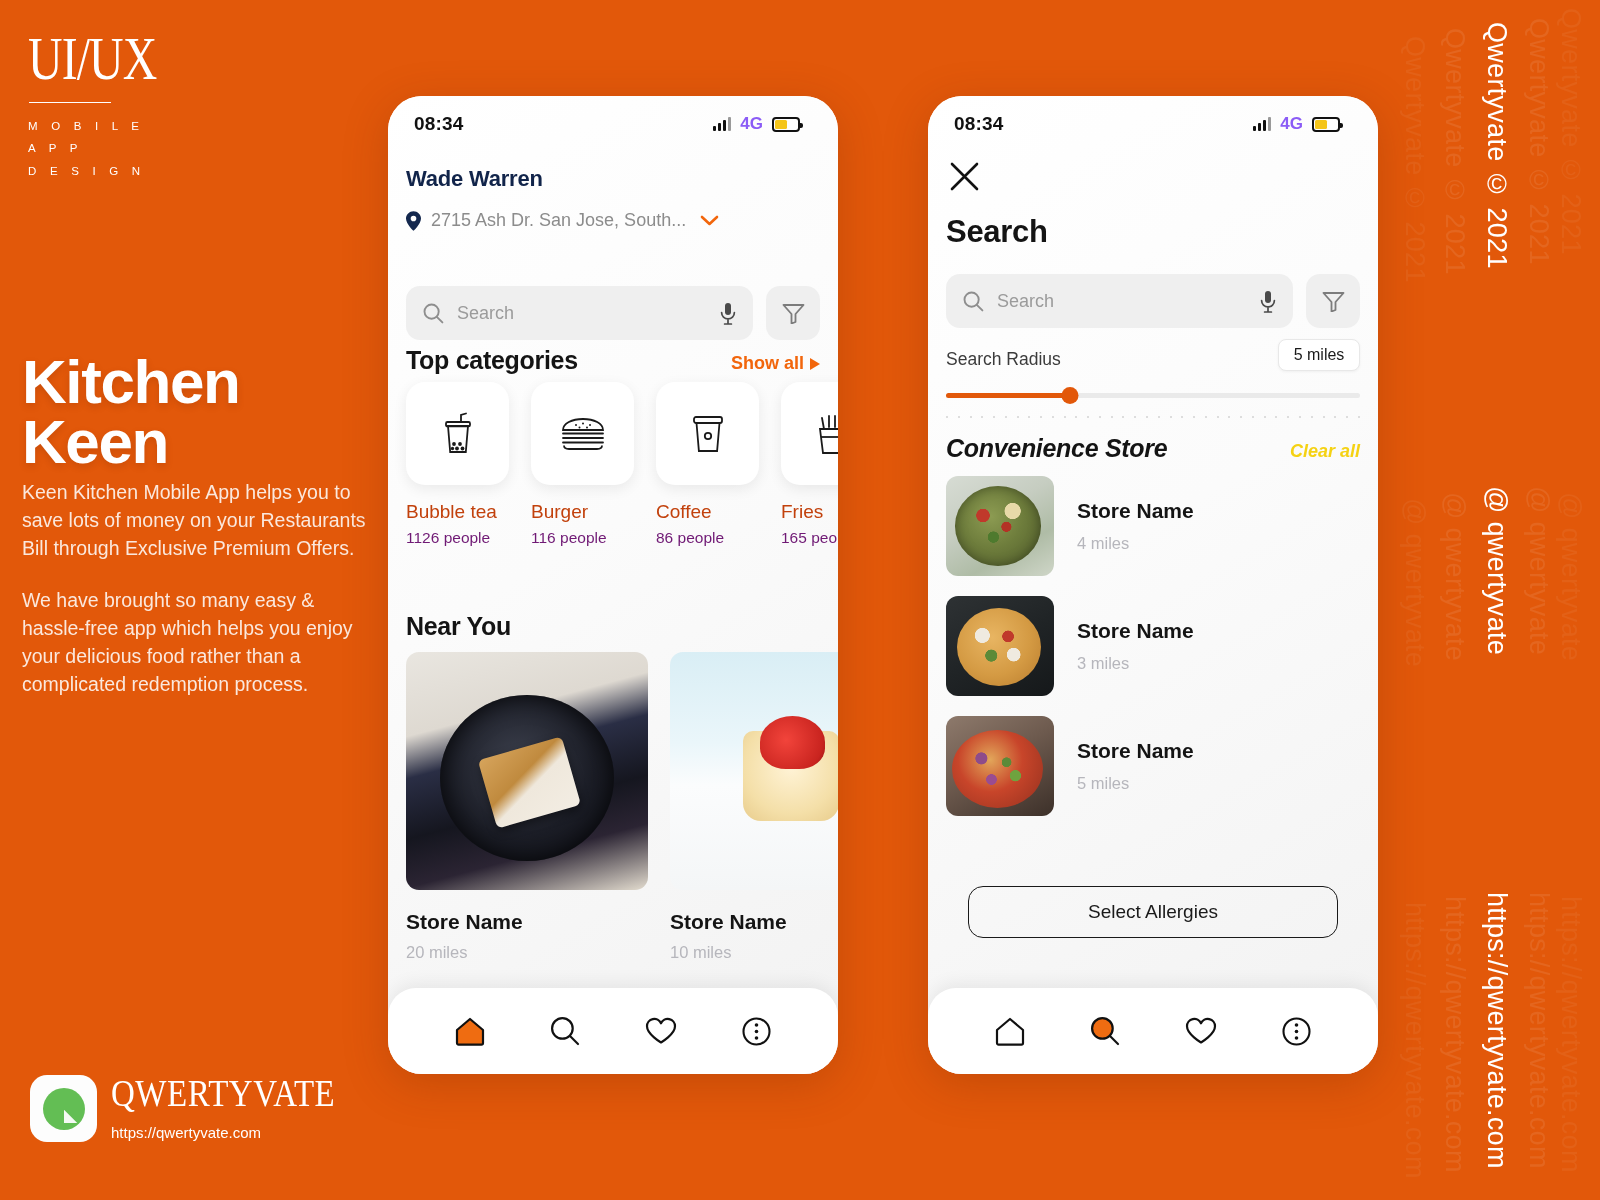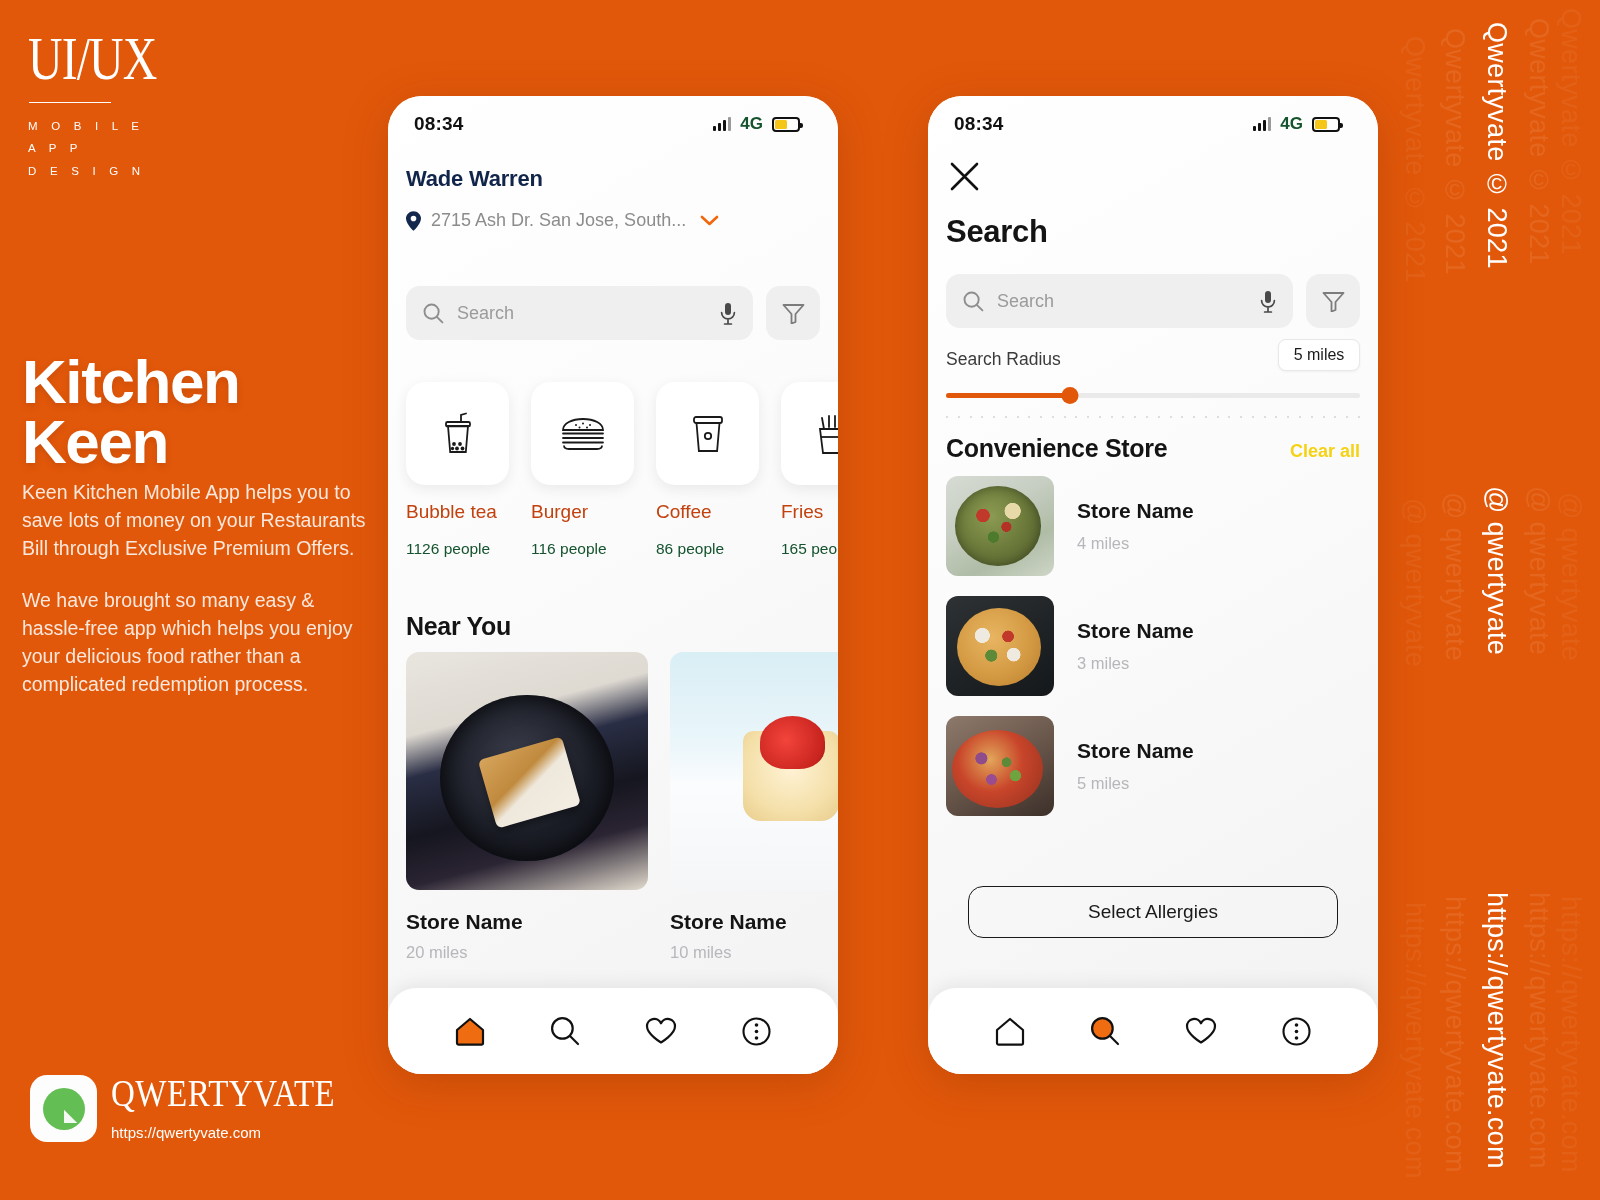--- a/index.html
+++ b/index.html
@@ -157,21 +157,21 @@
     padding: 0 26px;
   }
   .sb-time { font-size: 19px; font-weight: 700; color: #111; letter-spacing: 0.2px; }
   .sb-right { display: flex; align-items: center; gap: 9px; }
   .sb-bars { display: flex; align-items: flex-end; gap: 2px; height: 14px; }
   .sb-bars i { display:block; width: 3px; background: #111; border-radius: 1px; }
   .sb-bars i:nth-child(1){height:5px}
   .sb-bars i:nth-child(2){height:8px}
   .sb-bars i:nth-child(3){height:11px}
   .sb-bars i:nth-child(4){height:14px; background:#9a9a9a}
-  .sb-net { font-size: 17px; font-weight: 700; color: #14532d; }
+  .sb-net { font-size: 17px; font-weight: 700; color: #8b5cf6; }
   .sb-batt {
     width: 28px; height: 15px;
     border: 2px solid #111;
     border-radius: 4px;
     position: relative;
     padding: 1px;
   }
   .sb-batt::after {
     content:""; position:absolute; right:-5px; top:4px;
     width:3px; height:5px; background:#111; border-radius: 0 2px 2px 0;
@@ -227,21 +227,21 @@
   }
   .cat { width: 103px; flex: none; }
   .cat-card {
     width: 103px; height: 103px;
     background: #ffffff;
     border-radius: 19px;
     box-shadow: 0 4px 14px rgba(0,0,0,0.075);
     display: flex; align-items: center; justify-content: center;
   }
   .cat-name { margin-top: 16px; font-size: 19px; font-weight: 400; color: #c2410c; }
-  .cat-people { margin-top: 17px; font-size: 15.5px; color: #14532d; }
+  .cat-people { margin-top: 6px; font-size: 15.5px; color: #701a75; }
 
   .near-row {
     position: absolute; left: 18px; top: 462px;
     display: flex; gap: 22px;
   }
   .near-card { width: 242px; flex: none; }
   .near-img {
     width: 242px; height: 238px;
     border-radius: 13px;
     overflow: hidden;
@@ -502,20 +502,29 @@
           <path d="M1.6 10.5a6.4 6.4 0 0012.8 0M8 17v5M4.6 22h6.8" stroke="#4A4A4A" stroke-width="1.7" fill="none" stroke-linecap="round"></path>
         </svg>
       </div>
       <div class="filter-btn">
         <svg width="23" height="21" viewBox="0 0 23 21">
           <path d="M1.5 2h20l-8 9v8l-4 1.5V11z" stroke="#7C7C7C" stroke-width="1.8" fill="none" stroke-linejoin="round"></path>
         </svg>
       </div>
     </div>
 
+    <div class="sect-head" style="top:250px;">
+      <div class="sect-title">Top categories</div>
+      <div class="showall">
+        <span>Show all</span>
+        <svg width="10" height="12" viewBox="0 0 10 12">
+            <path d="M0 0l10 6-10 6z" fill="#F2660C"></path>
+          </svg>
+      </div>
+    </div>
 
     <div class="cat-row">
 
       <div class="cat">
         <div class="cat-card">
           <svg width="34" height="44" viewBox="0 0 34 44">
             <path d="M7 14h20l-2.2 26H9.2z" stroke="#1A1A1A" stroke-width="1.8" fill="none"></path>
             <rect x="5" y="10" width="24" height="4.4" rx="1.4" stroke="#1A1A1A" stroke-width="1.8" fill="none"></rect>
             <path d="M20 10V3l5-1.5" stroke="#1A1A1A" stroke-width="1.8" fill="none" stroke-linecap="round"></path>
             <circle cx="13" cy="32" r="1.9" fill="#1A1A1A"></circle>
@@ -705,21 +714,21 @@
         <i></i>
         <i></i>
         <i></i>
         <i></i>
         <i></i>
         <i></i>
         <i></i>
         <i></i>
       </div>
 
-    <div class="sect-head" style="top:338px;">
+    <div class="sect-head" style="top:338px;font-style:italic;">
       <div class="sect-title">Convenience Store</div>
       <div class="showall" style="color:#F5D214;">Clear all</div>
     </div>
 
     <div class="store-list">
       <div class="store-item">
         <div class="store-thumb img-pizza-green"></div>
         <div>
           <div class="store-name">Store Name</div>
           <div class="store-miles">4 miles</div>

